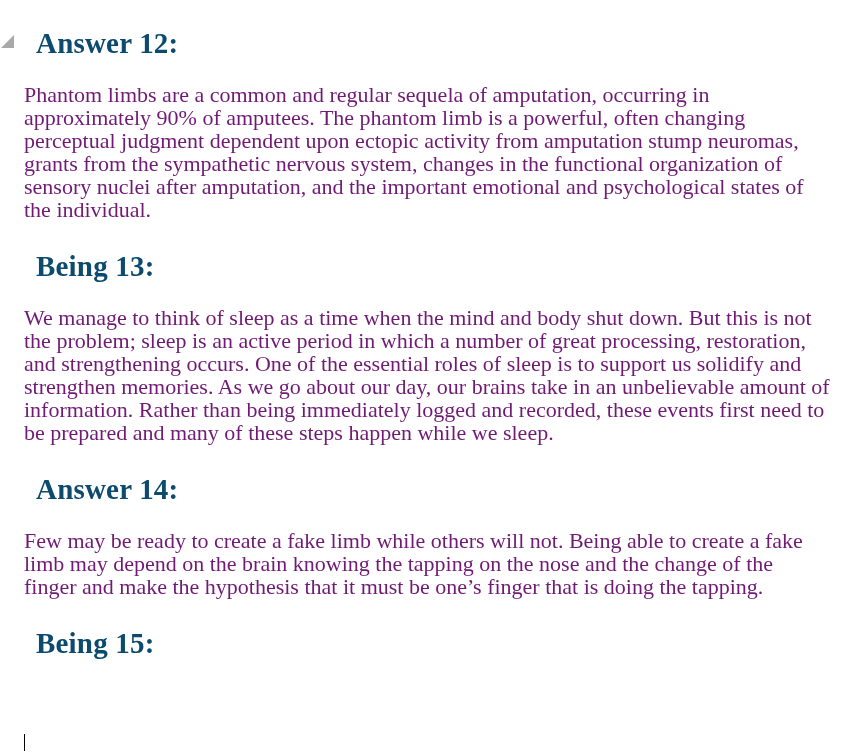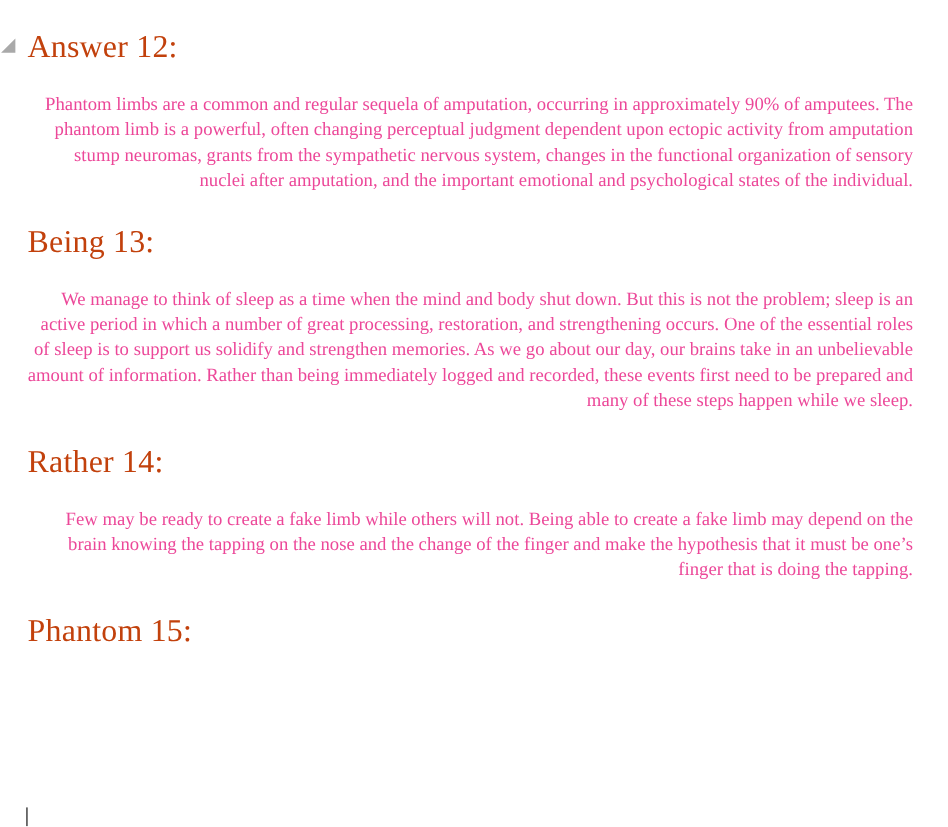--- a/index.html
+++ b/index.html
@@ -19,31 +19,30 @@
   .content {
     position: absolute;
     top: 25px;
     left: 24px;
     width: 806px;
   }
   .doc-heading {
     position: relative;
     font-size: 29px;
     line-height: 36px;
-    font-weight: normal;
+    font-weight: bold;
     letter-spacing: 0.2px;
-    margin: 0 0 22px 1px;
-    color: #c2410c;
+    margin: 0 0 22px 12px;
+    color: #0c4a6e;
   }
   .doc-para {
-    font-size: 17px;
+    font-size: 22px;
     line-height: 23px;
     margin: 0 0 27px 0;
-    color: #ec4899;
-    text-align: right;
+    color: #701a75;
   }
   
   .collapse-triangle {
     position: absolute;
     left: 1px;
     top: 35px;
     width: 0;
     height: 0;
     border-bottom: 13px solid #a9a9a9;
     border-left: 13px solid transparent;
@@ -71,25 +70,25 @@
       <h1 class="doc-heading">Answer 12:</h1>
       <p class="doc-para">Phantom limbs are a common and regular sequela of amputation, occurring in approximately 90% of amputees. The phantom limb is a powerful, often changing perceptual judgment dependent upon ectopic activity from amputation stump neuromas, grants from the sympathetic nervous system, changes in the functional organization of sensory nuclei after amputation, and the important emotional and psychological states of the individual.</p>
     </div>
 
     <div>
       <h1 class="doc-heading">Being 13:</h1>
       <p class="doc-para">We manage to think of sleep as a time when the mind and body shut down. But this is not the problem; sleep is an active period in which a number of great processing, restoration, and strengthening occurs. One of the essential roles of sleep is to support us solidify and strengthen memories. As we go about our day, our brains take in an unbelievable amount of information. Rather than being immediately logged and recorded, these events first need to be prepared and many of these steps happen while we sleep.</p>
     </div>
 
     <div>
-      <h1 class="doc-heading">Rather 14:</h1>
+      <h1 class="doc-heading">Answer 14:</h1>
       <p class="doc-para">Few may be ready to create a fake limb while others will not. Being able to create a fake limb may depend on the brain knowing the tapping on the nose and the change of the finger and make the hypothesis that it must be one’s finger that is doing the tapping.</p>
     </div>
 
     <div>
-      <h1 class="doc-heading">Phantom 15:</h1>
+      <h1 class="doc-heading">Being 15:</h1>
     </div>
 
   </div>
 
   <span class="caret"></span>
 
 </div>
 
 </body></html>

